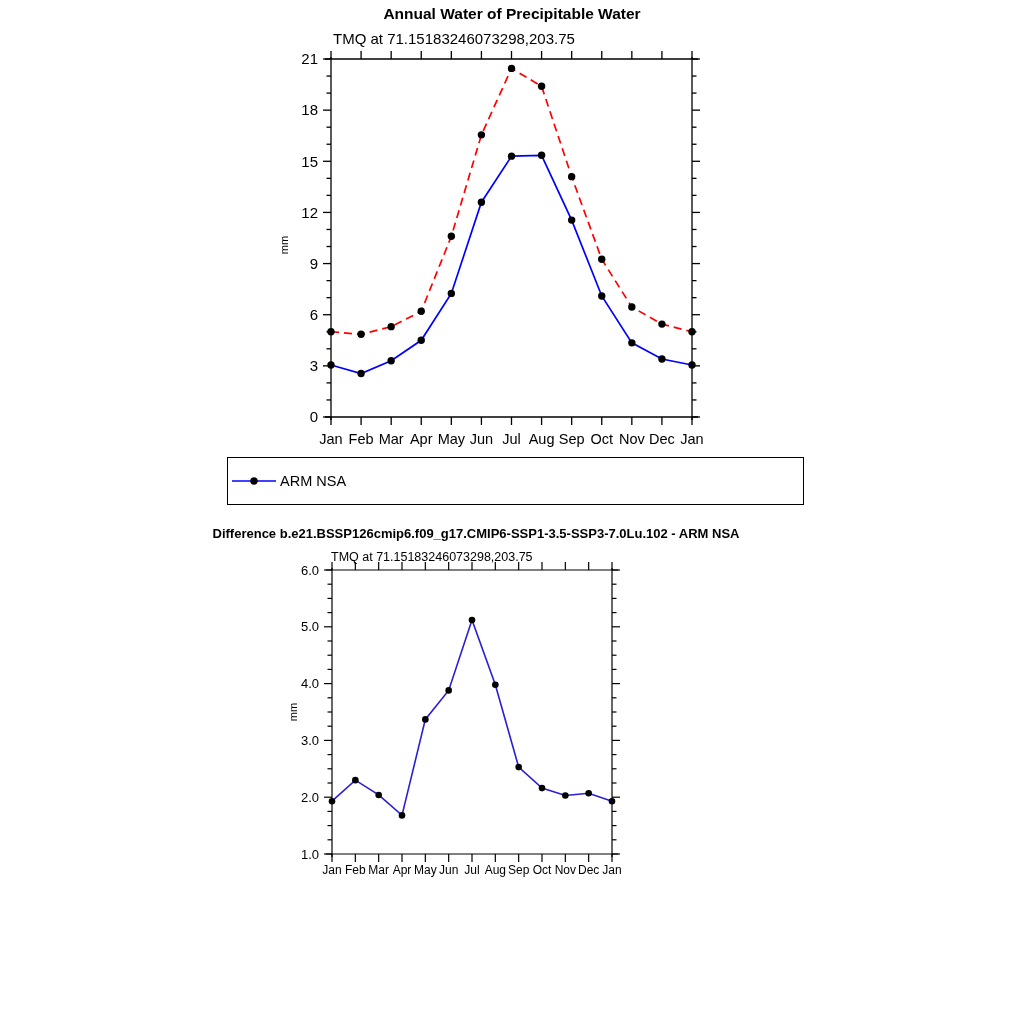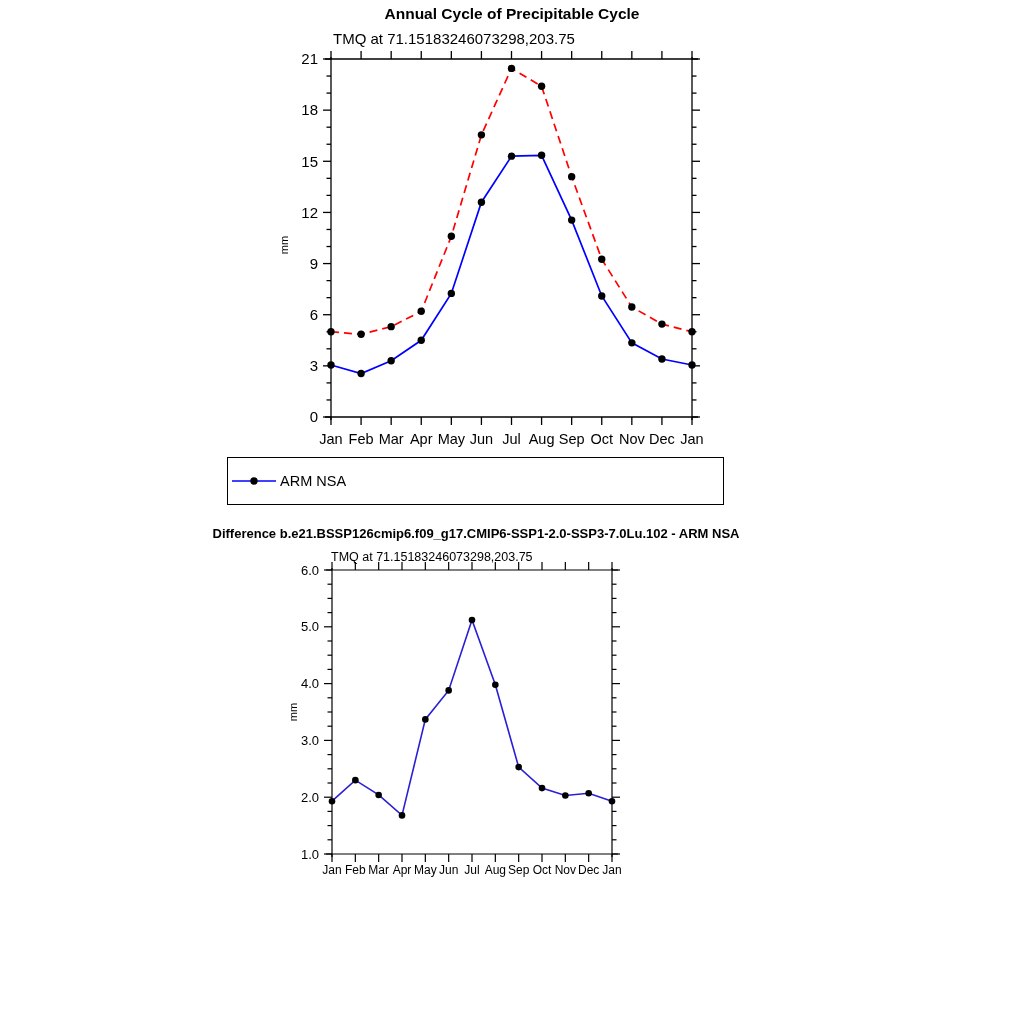--- a/index.html
+++ b/index.html
@@ -12,21 +12,21 @@
   .chart-title{font-weight:bold;text-align:center;white-space:nowrap;}
   .top-title{left:324px;top:5px;width:376px;font-size:15.5px;}
   .top-subtitle{left:333px;top:30px;font-size:15px;white-space:nowrap;}
   .bottom-title{left:132px;top:526px;width:688px;font-size:13px;}
   .bottom-subtitle{left:331px;top:550px;font-size:12.5px;white-space:nowrap;}
   .ylab{width:40px;height:16px;line-height:16px;text-align:center;font-size:11px;transform:rotate(-90deg);}
   .top-ylab{left:264px;top:237px;}
   .bottom-ylab{left:273px;top:704px;}
   #plot-svg{left:0;top:0;}
   .legend-box{
-    left:227px;top:457px;width:497px;height:48px;
+    left:227px;top:457px;width:577px;height:48px;
     border:1px solid #000;box-sizing:border-box;
     display:flex;flex-direction:column;justify-content:center;
   }
   .legend-row{display:flex;align-items:center;height:23px;}
   .legend-sample{margin-left:3px;flex:0 0 46px;}
   .legend-label{font-size:14.5px;margin-left:3px;white-space:nowrap;}
 </style>
 </head>
 <body>
 
@@ -258,29 +258,29 @@
       <circle cx="472" cy="619.984" r="3.3" fill="#000000"></circle>
       <circle cx="495.33333333333337" cy="684.736" r="3.3" fill="#000000"></circle>
       <circle cx="518.6666666666666" cy="767.096" r="3.3" fill="#000000"></circle>
       <circle cx="542" cy="788.112" r="3.3" fill="#000000"></circle>
       <circle cx="565.3333333333334" cy="795.496" r="3.3" fill="#000000"></circle>
       <circle cx="588.6666666666667" cy="793.224" r="3.3" fill="#000000"></circle>
       <circle cx="612" cy="801.176" r="3.3" fill="#000000"></circle>
     </g>
   </svg>
 
-<div class="abs chart-title top-title">Annual Cycle of Precipitable Cycle</div>
+<div class="abs chart-title top-title">Annual Water of Precipitable Water</div>
 <div class="abs top-subtitle">TMQ at 71.15183246073298,203.75</div>
 <div class="abs ylab top-ylab">mm</div>
 
 <div class="abs legend-box">
   <div class="legend-row">
     <svg class="legend-sample" width="46" height="12">
       <line x1="1" y1="6" x2="45" y2="6" stroke-width="1.7" stroke="#0000ff"></line>
       <circle cx="23" cy="6" r="3.7" fill="#000000"></circle>
     </svg>
     <span class="legend-label">ARM NSA</span>
   </div>
 </div>
 
-<div class="abs chart-title bottom-title">Difference b.e21.BSSP126cmip6.f09_g17.CMIP6-SSP1-2.0-SSP3-7.0Lu.102 - ARM NSA</div>
+<div class="abs chart-title bottom-title">Difference b.e21.BSSP126cmip6.f09_g17.CMIP6-SSP1-3.5-SSP3-7.0Lu.102 - ARM NSA</div>
 <div class="abs bottom-subtitle">TMQ at 71.15183246073298,203.75</div>
 <div class="abs ylab bottom-ylab">mm</div>
 
 </body></html>

